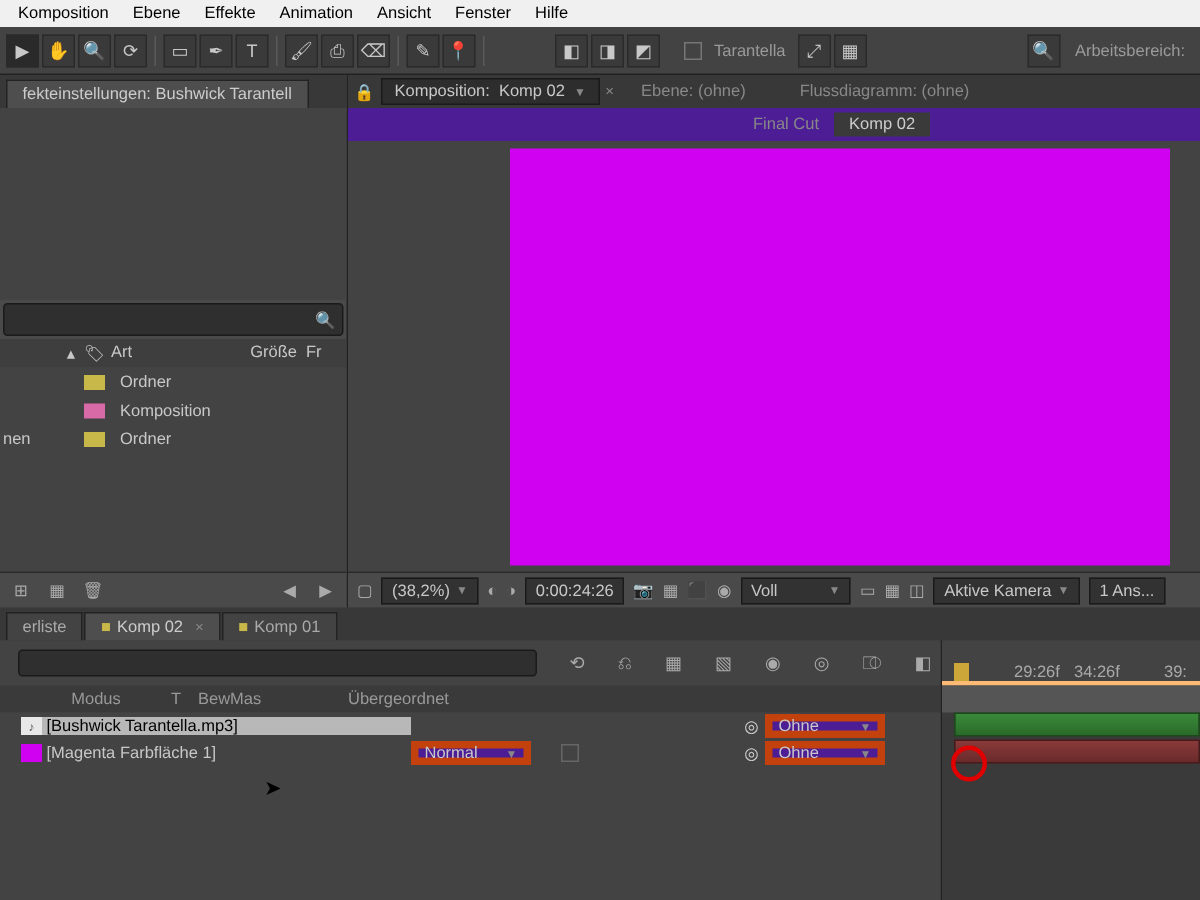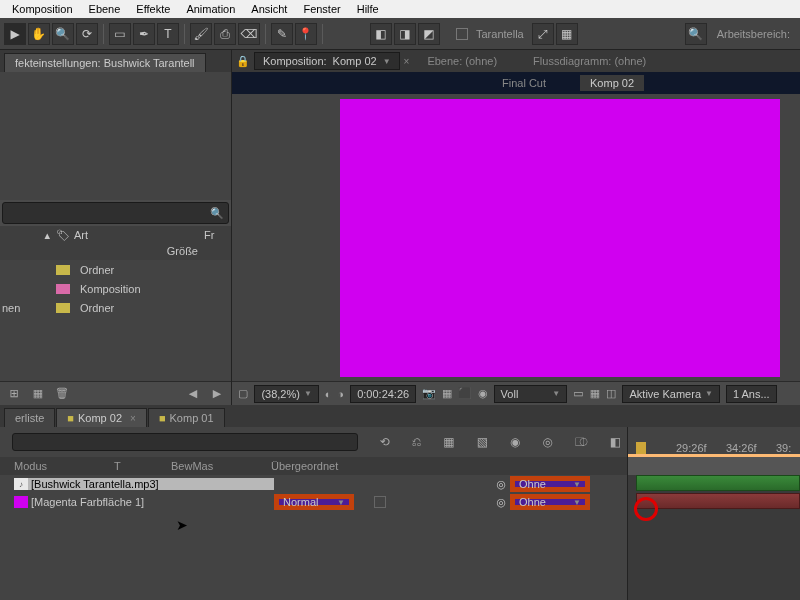--- a/index.html
+++ b/index.html
@@ -28,38 +28,38 @@
 .tab { background: #434343; padding: 3px 10px; margin-right: 1px; color: #aaa; border: 1px solid #222; border-bottom: none; display: flex; align-items: center; gap: 4px; }
 .tab.active { background: #4e4e4e; color: #ccc; }
 .tab-x { font-size: 10px; color: #888; margin-left: 4px; }
 .proj-preview { height: 128px; background: #434343; }
 .proj-search { height: 22px; background: #2f2f2f; border: 1px solid #1a1a1a; margin: 2px; display: flex; align-items: center; padding: 0 4px; border-radius: 3px; }
 .mag-icon { width: 14px; margin-left: auto; color: #777; }
 .proj-header { display: flex; background: #3e3e3e; padding: 3px 2px; font-size: 10px; }
 .ph-sort { width: 54px; display: flex; justify-content: flex-end; padding-right: 6px; }
 .ph-tag { width: 18px; }
 .ph-type { width: 80px; }
-.ph-size { width: 50px; text-align: right; padding-right: 6px; margin-top: 16px; }
+.ph-size { width: 50px; text-align: right; padding-right: 6px; }
 .ph-f { width: 20px; }
 .proj-list { flex: 1; background: #434343; }
 .proj-row { display: flex; align-items: center; height: 19px; padding-left: 2px; }
 .pr-pad { width: 54px; }
 .pr-swatch { width: 14px; height: 10px; }
 .pr-type { width: 80px; padding-left: 10px; }
 .pr-size { width: 50px; text-align: right; padding-right: 6px; }
 .proj-footer { height: 24px; background: #4a4a4a; display: flex; align-items: center; padding: 0 6px; gap: 8px; border-top: 1px solid #2a2a2a; }
 .proj-footer .ic { width: 16px; height: 16px; display: flex; align-items: center; justify-content: center; color: #aaa; }
 
 
 .comp-tabs { background: #383838; height: 22px; display: flex; align-items: center; }
 .lock-ic { width: 22px; text-align: center; }
 .comp-name-dd { background: #2d2d2d; padding: 2px 8px; border: 1px solid #1a1a1a; display: flex; align-items: center; gap: 6px; }
 .dd-arrow { font-size: 8px; color: #888; }
 .comp-label { color: #888; padding: 0 18px; }
-.comp-subbar { height: 22px; background: #0f172a; display: flex; align-items: center; padding-left: 260px; gap: 24px; }
+.comp-subbar { height: 22px; background: #4c1d95; display: flex; align-items: center; padding-left: 260px; }
 .sub-tab { padding: 2px 10px; color: #888; }
 .sub-tab.active { background: #3a3a3a; color: #ccc; }
 
 .viewport { flex: 1; background: #434343; display: flex; align-items: center; justify-content: center; }
 .canvas { width: 440px; height: 278px; background: #d000f0; margin-left: 88px; }
 
 .viewer-footer { height: 24px; background: #4a4a4a; display: flex; align-items: center; padding: 0 6px; gap: 6px; border-top: 1px solid #2a2a2a; }
 .vf-box { background: #323232; border: 1px solid #1a1a1a; padding: 2px 6px; display: flex; align-items: center; gap: 4px; white-space: nowrap; }
 .vf-ic { color: #aaa; }
 
@@ -70,23 +70,23 @@
 .tl-left { width: 628px; display: flex; flex-direction: column; border-right: 1px solid #222; }
 .tl-right { flex: 1; background: #3a3a3a; }
 
 .tl-controls { height: 30px; background: #434343; display: flex; align-items: center; padding: 0 6px; gap: 22px; justify-content: flex-end; }
 .tl-search { flex: 1; max-width: 380px; height: 18px; background: #2f2f2f; border: 1px solid #1a1a1a; border-radius: 3px; margin-left: 6px; }
 .tl-cicon { color: #aaa; font-size: 12px; }
 
 .tl-cols { height: 18px; background: #3a3a3a; display: flex; align-items: center; font-size: 10px; color: #999; }
 .tlc-spacer { width: 14px; }
 .tlc-name { width: 260px; padding-left: 4px; }
-.tlc-mode { width: 100px; }
+.tlc-mode { width: 100px; text-align: center; }
 .tlc-t { width: 18px; }
-.tlc-mask { width: 100px; margin-left: 39px; }
+.tlc-mask { width: 100px; }
 .tlc-parent { width: 108px; }
 
 .tl-layers { flex: 1; background: #434343; }
 .layer { height: 18px; display: flex; align-items: center; }
 .ly-handle { width: 14px; }
 .ly-name { width: 260px; display: flex; align-items: center; gap: 3px; }
 .ly-name.sel { background: #b8b8b8; color: #000; }
 .ly-swatch { width: 14px; height: 12px; flex-shrink: 0; }
 .ly-mode { width: 100px; }
 .ly-t { width: 18px; }
@@ -334,21 +334,21 @@
             </div>
           </span>
         </div>
       </div>
     </div>
 
     <div class="tl-right">
       <div class="tl-ruler">
         <div class="tl-playhead"></div>
         <span style="left:48px">29:26f</span>
-        <span style="left:98px">34:26f</span>
+        <span style="left:88px">34:26f</span>
         <span style="left:148px">39:</span>
       </div>
       <div class="tl-track-header"></div>
       <div class="track-area">
         <div class="circle-annot"></div>
         <div class="track-bar audio"></div>
         <div class="track-bar solid"></div>
       </div>
     </div>
   </div>

